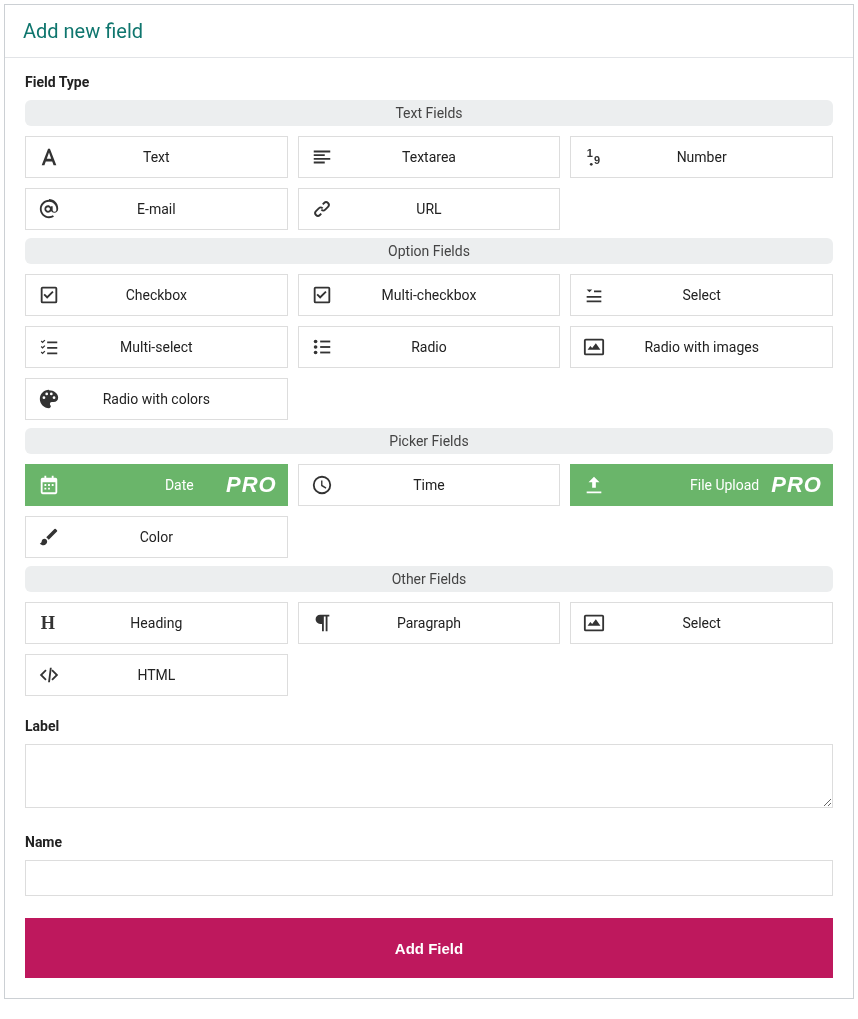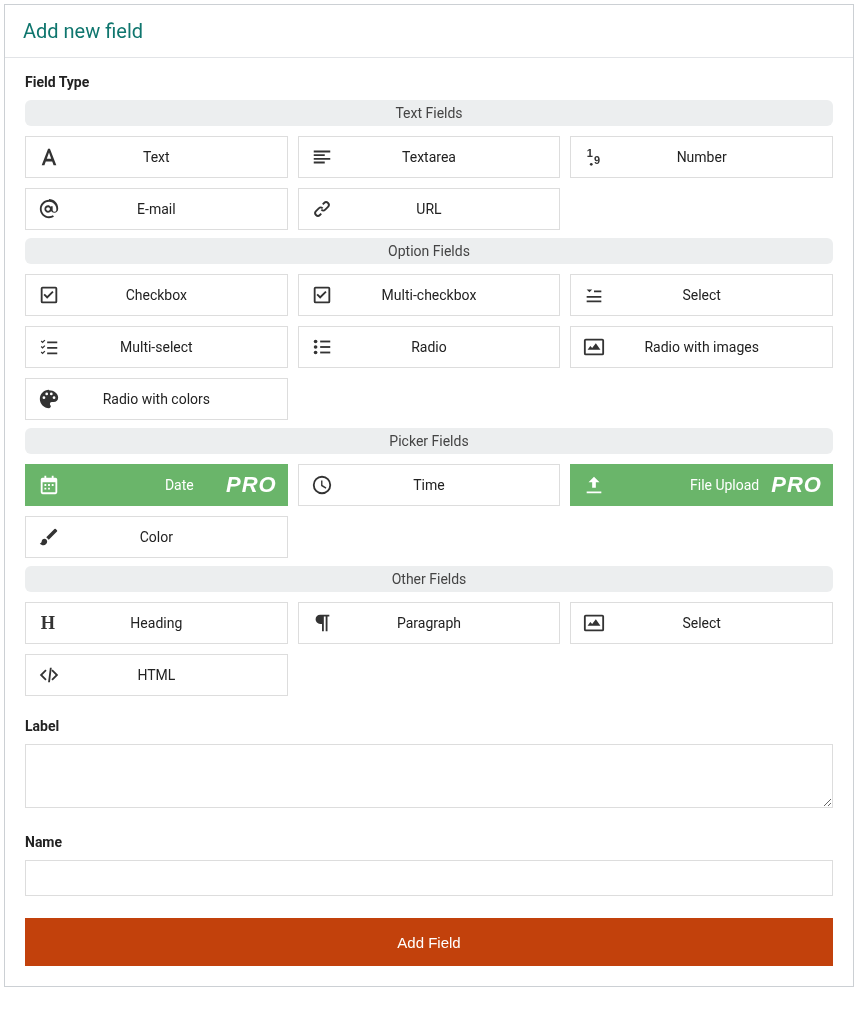--- a/index.html
+++ b/index.html
@@ -100,26 +100,26 @@
   input.form-input {
     width: 100%;
     height: 36px;
     border: 1px solid #ddd;
     padding: 4px 8px;
     font-family: inherit;
     font-size: 13px;
   }
   .submit-btn {
     width: 100%;
-    background: #c2410c;
+    background: #be185d;
     color: #fff;
     border: none;
-    height: 48px;
+    height: 60px;
     font-size: 15px;
-    font-weight: 400;
+    font-weight: 700;
     cursor: pointer;
     margin-top: 22px;
   }
 </style>
 </head>
 <body>
 
 <div class="panel">
   <div class="panel-header">Add new field</div>
   <div class="panel-body">

